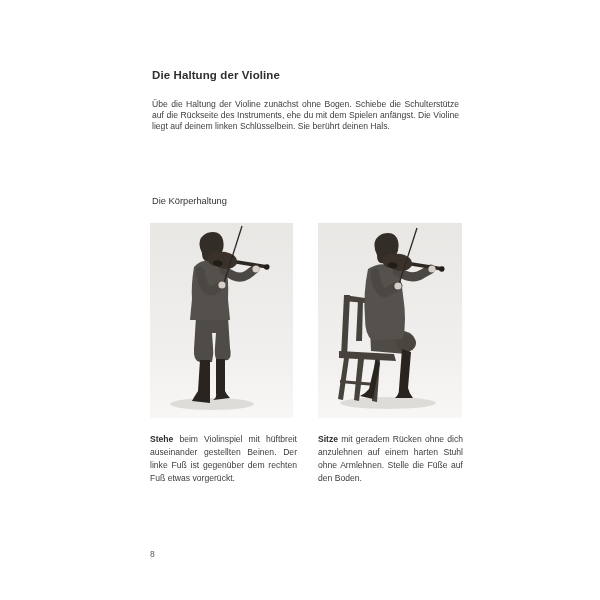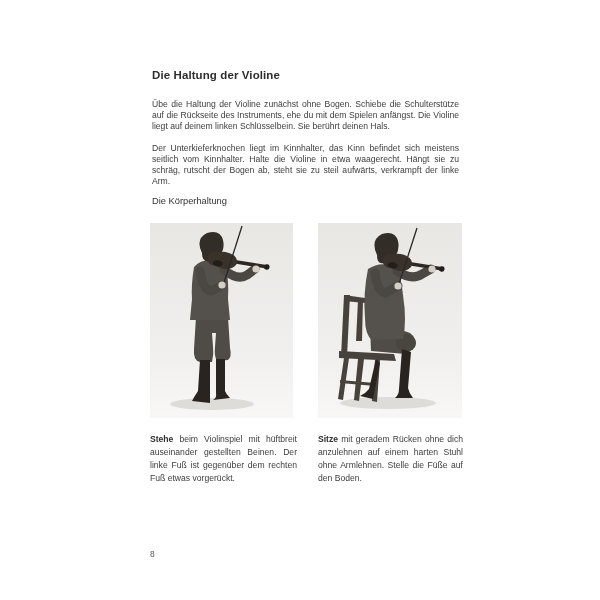--- a/index.html
+++ b/index.html
@@ -45,21 +45,20 @@
   }
 </style>
 </head>
 <body>
 
 <div class="stage">
 
   <h1 class="page-title">Die Haltung der Violine</h1>
 
   <p class="body-para para-1">Übe die Haltung der Violine zunächst ohne Bogen. Schiebe die Schulterstütze auf die Rückseite des Instruments, ehe du mit dem Spielen anfängst. Die Violine liegt auf deinem linken Schlüsselbein. Sie berührt deinen Hals.</p>
-  <p class="body-para para-2">Der Unterkieferknochen liegt im Kinnhalter, das Kinn befindet sich meistens seitlich vom Kinnhalter. Halte die Violine in etwa waagerecht. Hängt sie zu schräg, rutscht der Bogen ab, steht sie zu steil aufwärts, verkrampft der linke Arm.</p>
 
   <h2 class="section-subtitle">Die Körperhaltung</h2>
 
   <div class="photo photo-standing">
     <svg viewBox="0 0 143 195" preserveAspectRatio="none">
       <defs>
         <linearGradient id="bg1" x1="0" y1="0" x2="0" y2="1">
           <stop offset="0" stop-color="#e8e7e4"></stop>
           <stop offset="0.7" stop-color="#f1f0ee"></stop>
           <stop offset="1" stop-color="#f8f7f5"></stop>

